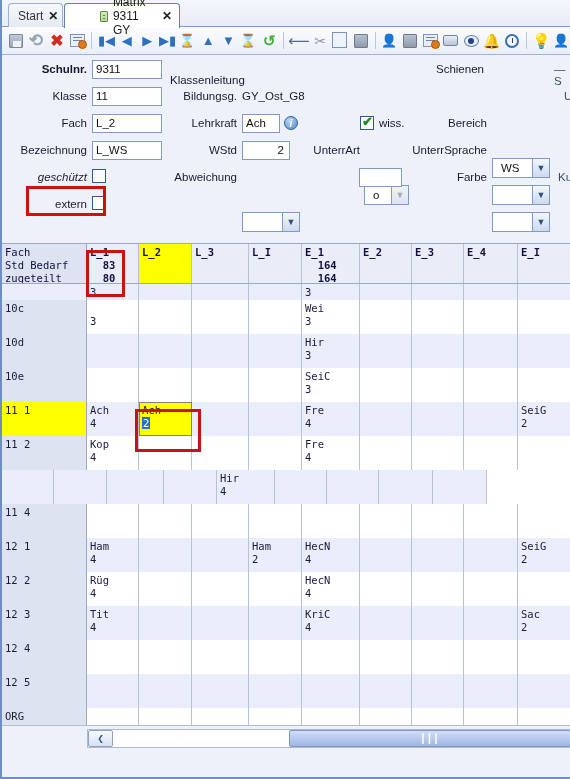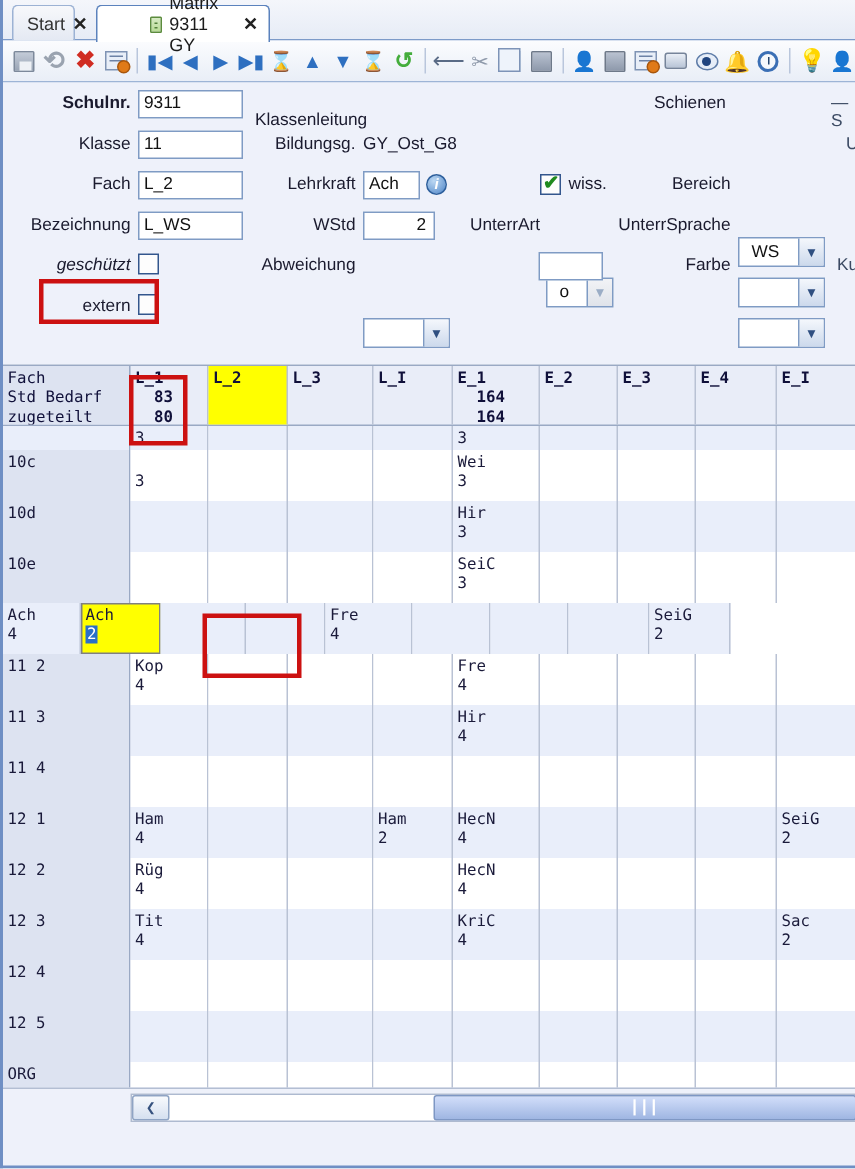--- a/index.html
+++ b/index.html
@@ -199,21 +199,21 @@
     display:flex; align-items:center; justify-content:center;
     color:#ffffff; font-size:9px; letter-spacing: 1px;
   }
 </style>
 </head>
 <body>
 
 <div id="app">
 
   <div class="tabstrip">
-    <div class="tab inactive" style="left:6px;width:42px;text-align:center;">
+    <div class="tab inactive" style="left:6px;width:55px;text-align:center;">
       <span>Start</span>
       <span class="tab-x">✕</span>
     </div>
     <div class="tab active" style="left:62px;width:116px;">
       <span class="tab-ico"></span>
       <span>Matrix 9311 GY</span>
       <span class="tab-x">✕</span>
     </div>
   </div>
 
@@ -456,20 +456,21 @@
           <div class="gcell alt0" style="width: 57px; min-width: 57px;"></div>
           <div class="gcell alt0" style="width: 53px; min-width: 53px;"></div>
           <div class="gcell alt0" style="width: 58px; min-width: 58px;">SeiC
 3</div>
           <div class="gcell alt0" style="width: 52px; min-width: 52px;"></div>
           <div class="gcell alt0" style="width: 52px; min-width: 52px;"></div>
           <div class="gcell alt0" style="width: 54px; min-width: 54px;"></div>
           <div class="gcell alt0" style="width: 54px; min-width: 54px;"></div>
         </div>
         <div class="grow" style="top: 158px; height: 34px;">
+          <div class="gcell rowhdr sel-yellow" style="width: 85px; min-width: 85px; border-right: 1px solid rgb(154, 169, 196);">11 1</div>
           <div class="gcell alt1" style="width: 52px; min-width: 52px;">Ach
 4</div>
           <div class="gcell alt1 yellow cellsel" style="width: 53px; min-width: 53px;">Ach
 <span class="bluetxt">2</span></div>
           <div class="gcell alt1" style="width: 57px; min-width: 57px;"></div>
           <div class="gcell alt1" style="width: 53px; min-width: 53px;"></div>
           <div class="gcell alt1" style="width: 58px; min-width: 58px;">Fre
 4</div>
           <div class="gcell alt1" style="width: 52px; min-width: 52px;"></div>
           <div class="gcell alt1" style="width: 52px; min-width: 52px;"></div>
@@ -485,21 +486,20 @@
           <div class="gcell alt0" style="width: 57px; min-width: 57px;"></div>
           <div class="gcell alt0" style="width: 53px; min-width: 53px;"></div>
           <div class="gcell alt0" style="width: 58px; min-width: 58px;">Fre
 4</div>
           <div class="gcell alt0" style="width: 52px; min-width: 52px;"></div>
           <div class="gcell alt0" style="width: 52px; min-width: 52px;"></div>
           <div class="gcell alt0" style="width: 54px; min-width: 54px;"></div>
           <div class="gcell alt0" style="width: 54px; min-width: 54px;"></div>
         </div>
         <div class="grow" style="top: 226px; height: 34px;">
-          <div class="gcell rowhdr" style="width: 85px; min-width: 85px; border-right: 1px solid rgb(154, 169, 196);">11 3</div>
           <div class="gcell alt1" style="width: 52px; min-width: 52px;"></div>
           <div class="gcell alt1" style="width: 53px; min-width: 53px;"></div>
           <div class="gcell alt1" style="width: 57px; min-width: 57px;"></div>
           <div class="gcell alt1" style="width: 53px; min-width: 53px;"></div>
           <div class="gcell alt1" style="width: 58px; min-width: 58px;">Hir
 4</div>
           <div class="gcell alt1" style="width: 52px; min-width: 52px;"></div>
           <div class="gcell alt1" style="width: 52px; min-width: 52px;"></div>
           <div class="gcell alt1" style="width: 54px; min-width: 54px;"></div>
           <div class="gcell alt1" style="width: 54px; min-width: 54px;"></div>

